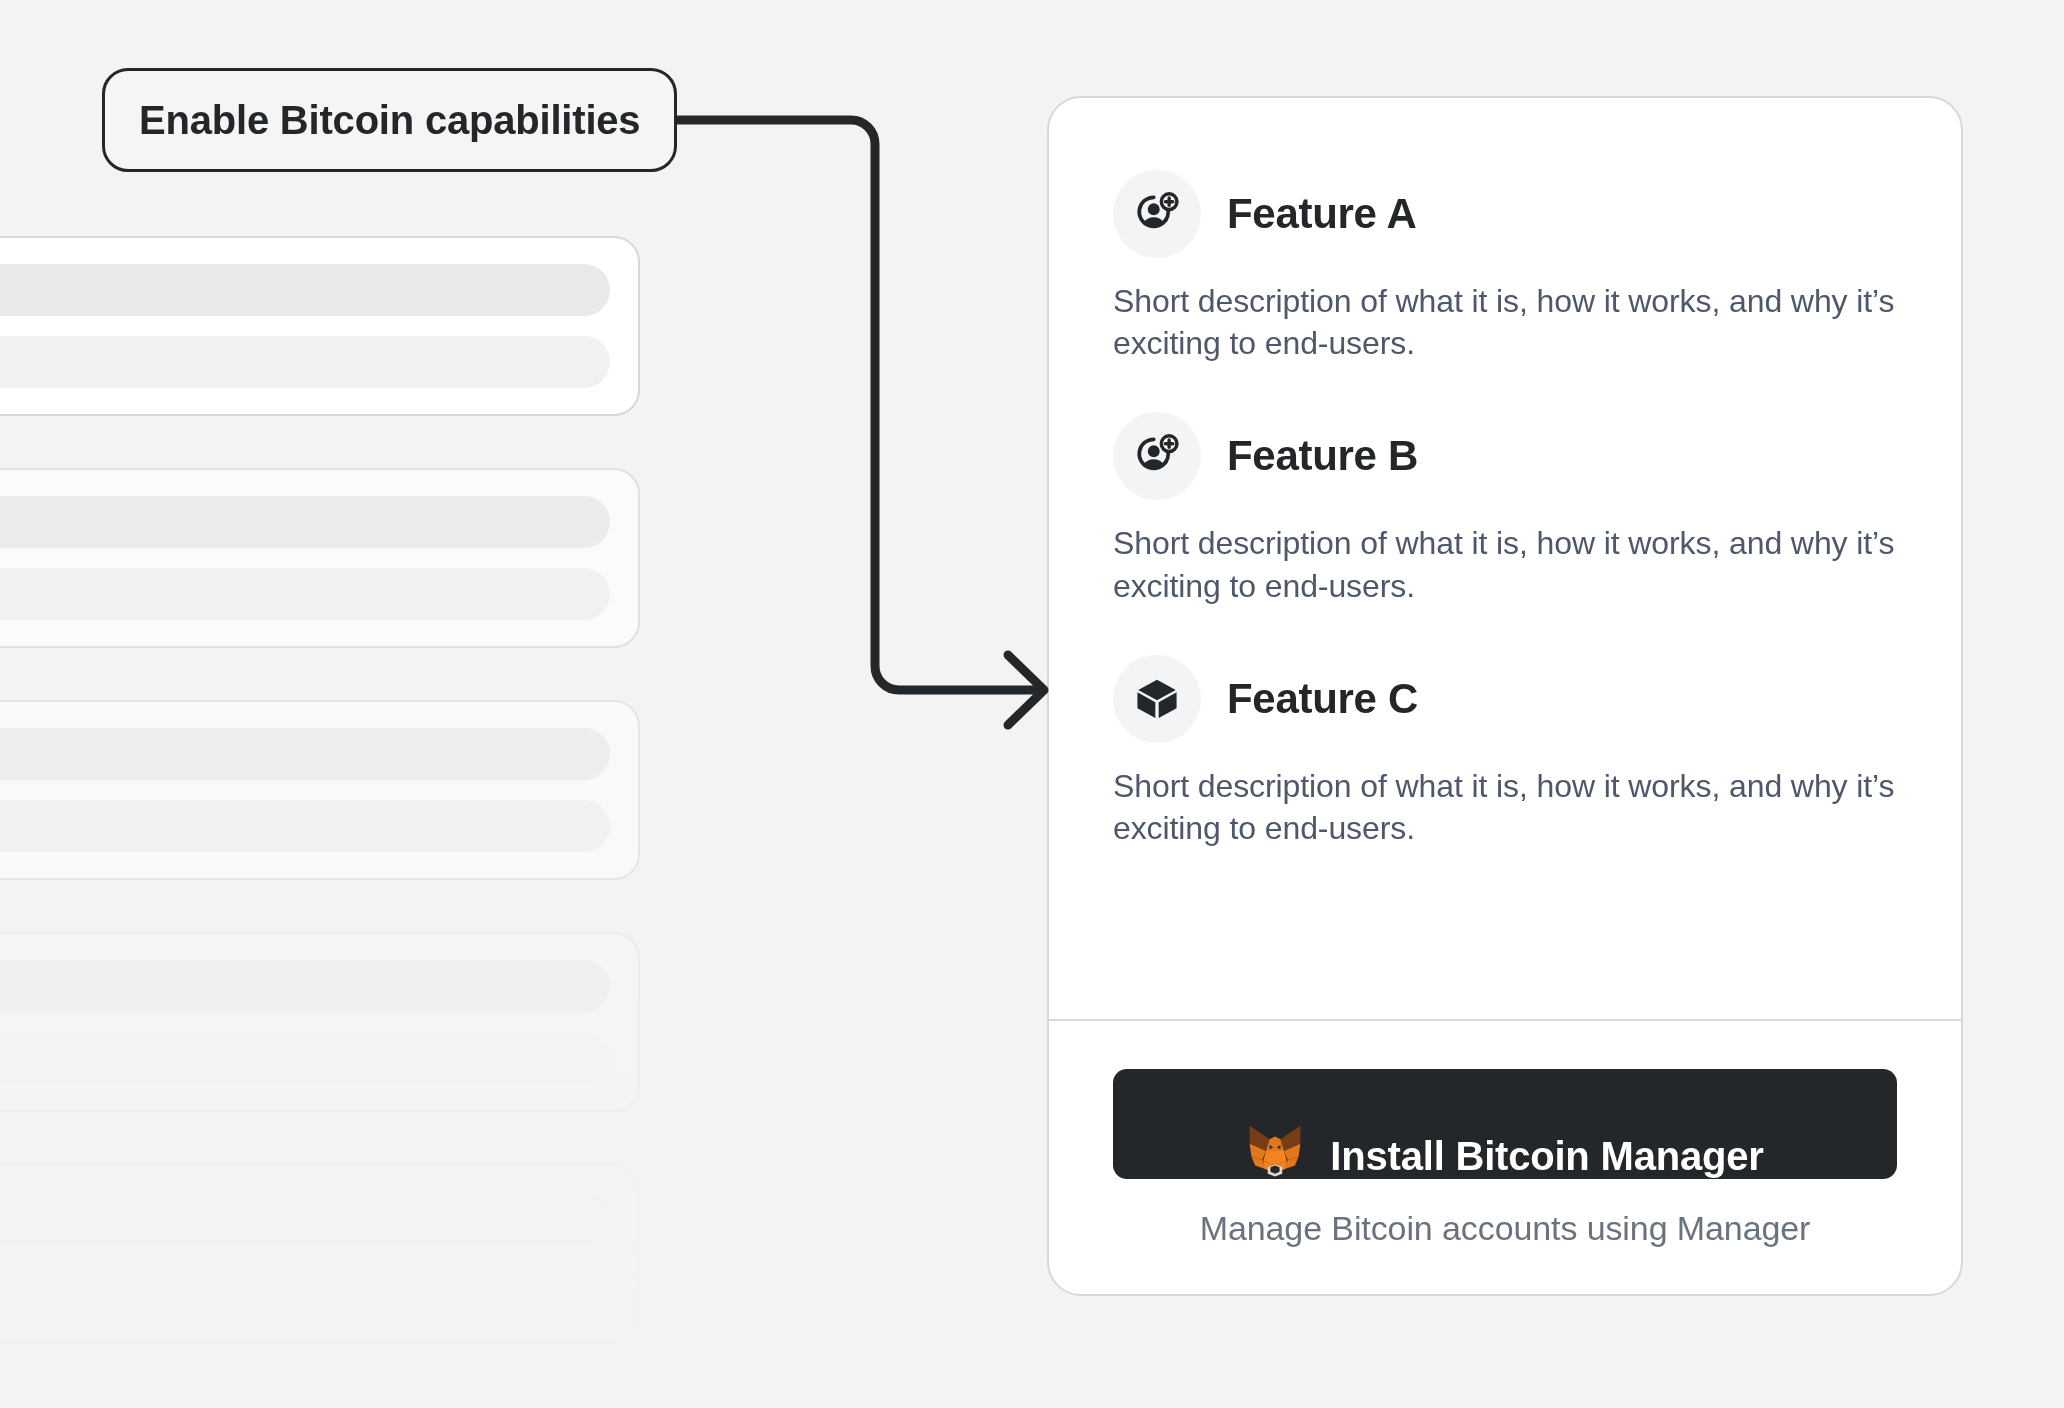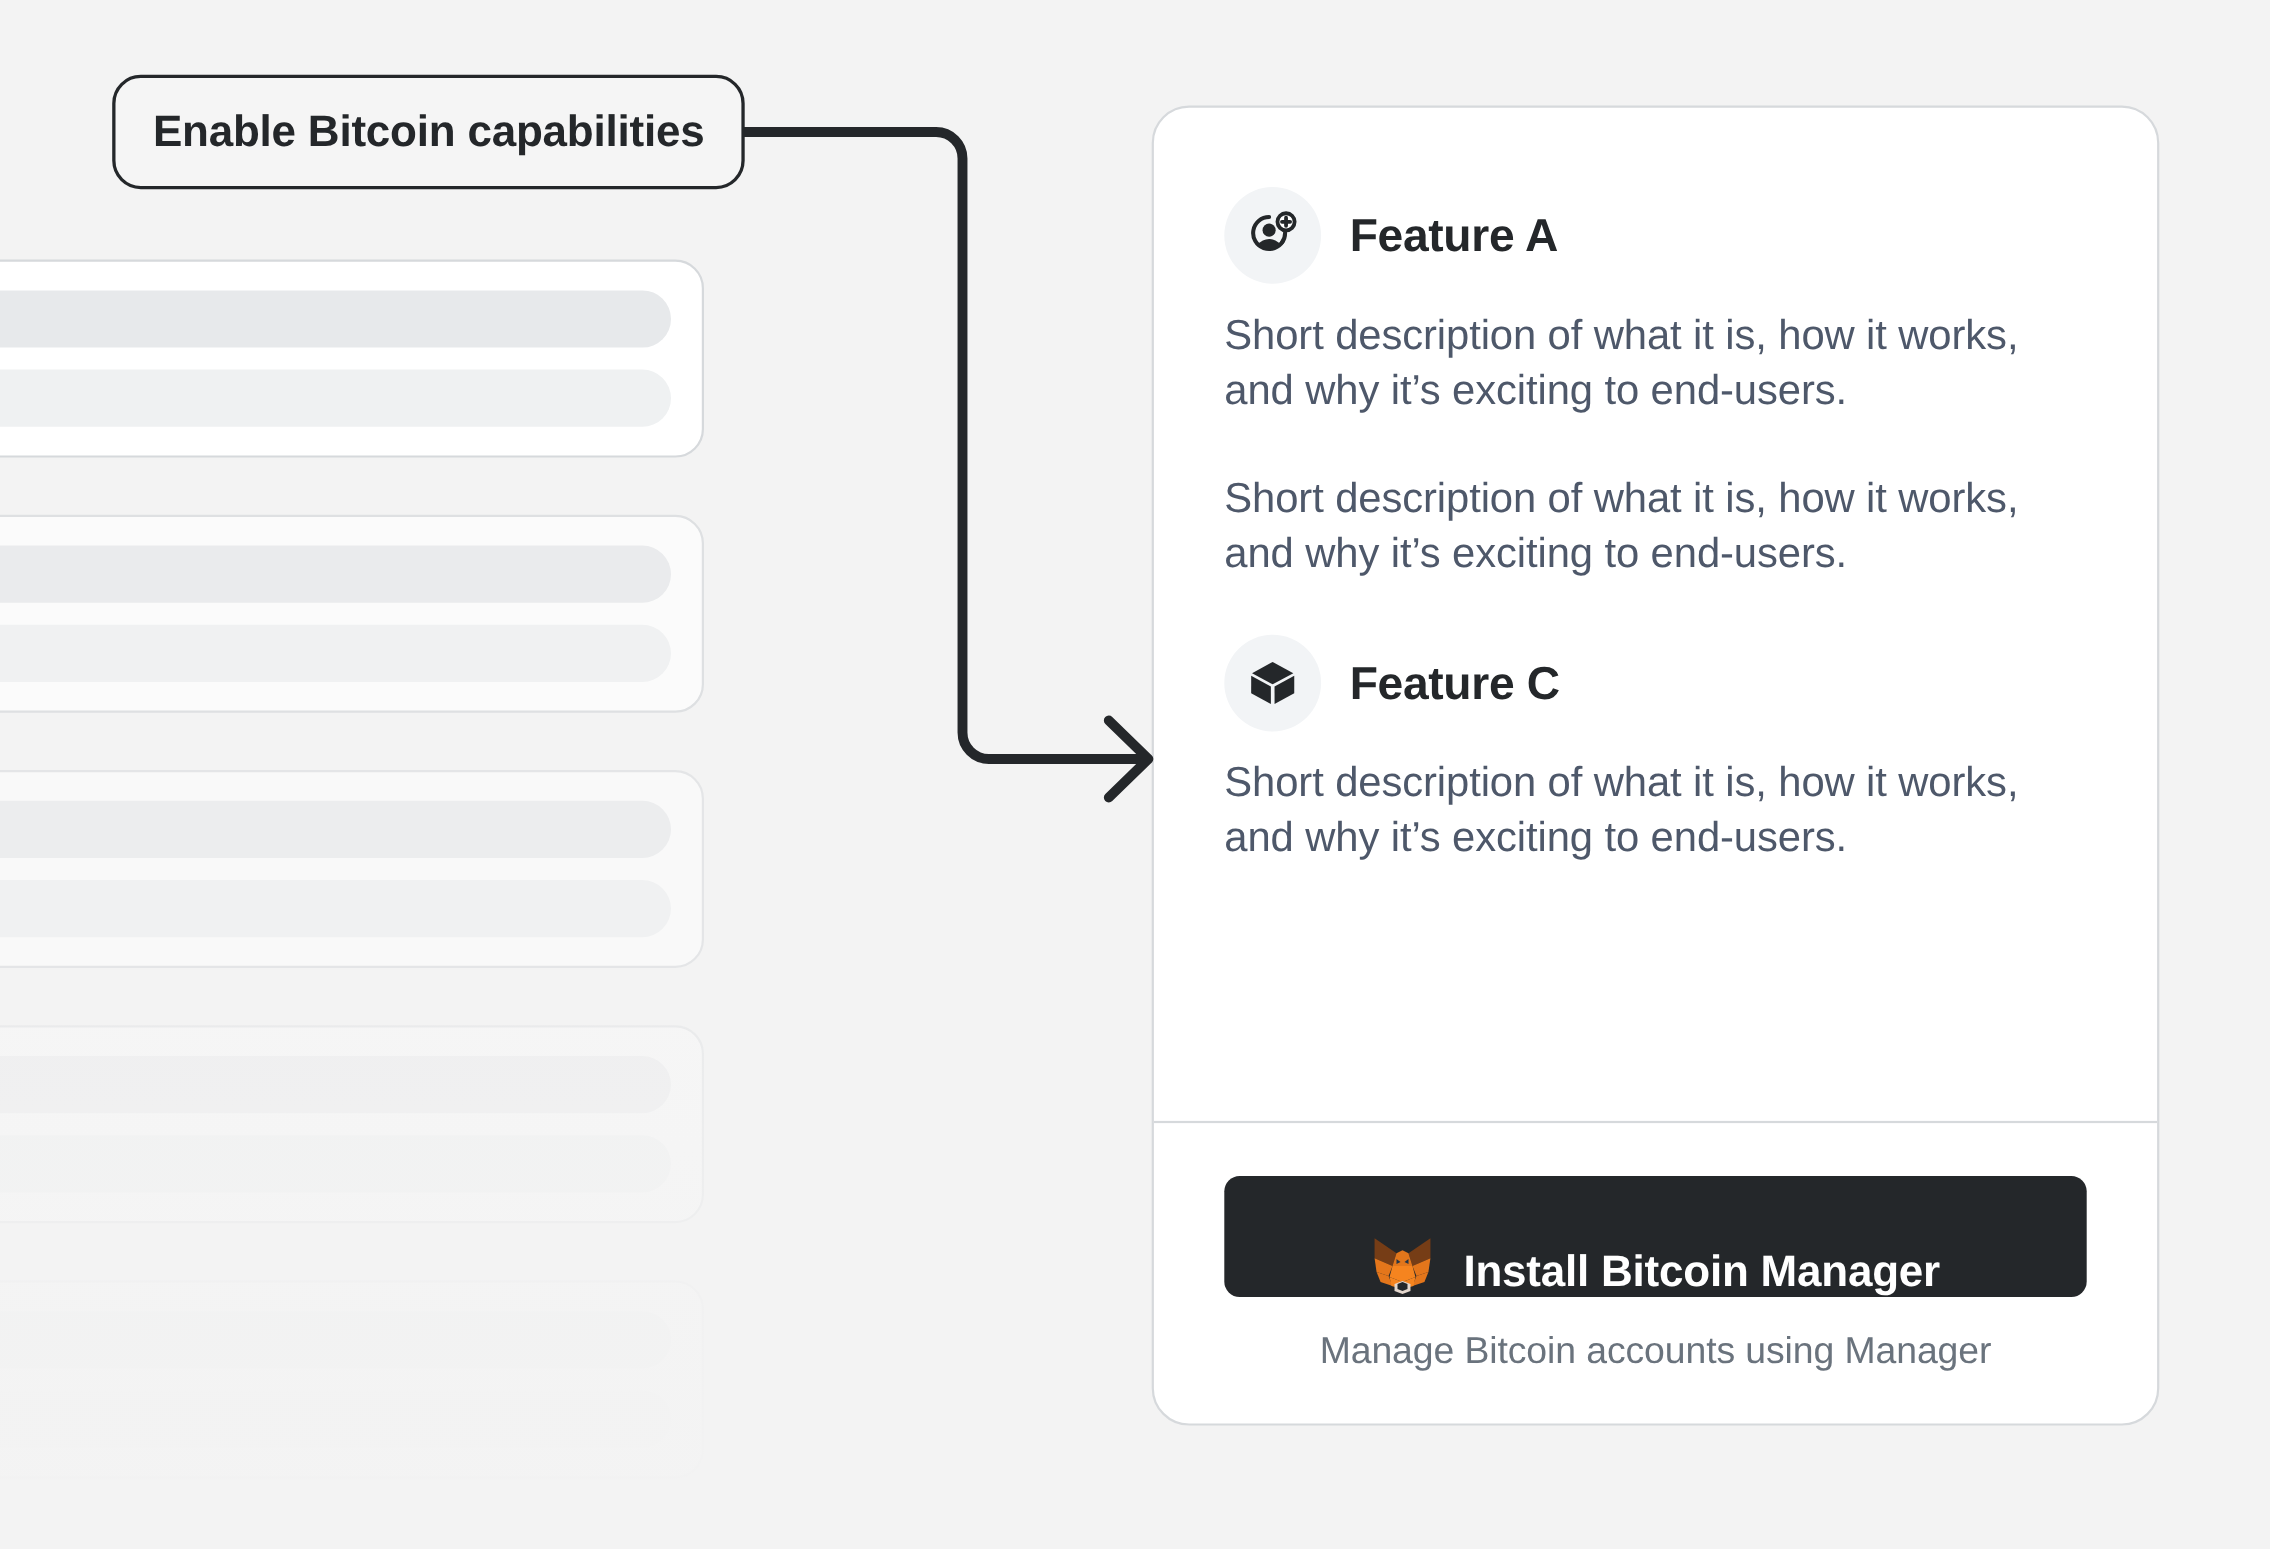--- a/index.html
+++ b/index.html
@@ -153,21 +153,21 @@
   .feature-icon svg { display: block; }
 
   .feature-title {
     font-size: 42px;
     font-weight: 700;
     letter-spacing: -0.3px;
     color: #24272A;
   }
 
   .feature-desc {
-    font-size: 38px;
+    font-size: 32px;
     line-height: 1.32;
     color: #4E586A;
     max-width: 800px;
     letter-spacing: -0.1px;
   }
 
   
   #card-footer {
     flex: 0 0 auto;
     border-top: 2px solid #D6D9DC;
@@ -257,20 +257,33 @@
               <circle cx="35.2" cy="12.6" r="7.2" fill="#FFFFFF" stroke="#24272A" stroke-width="3.2"></circle>
               <path d="M35.2 9.2v6.8M31.8 12.6h6.8" stroke="#24272A" stroke-width="3.2" stroke-linecap="round"></path>
             </svg>
           </span>
           <span class="feature-title">Feature A</span>
         </div>
         <div class="feature-desc">Short description of what it is, how it works, and why it’s exciting to end-users.</div>
       </div>
 
       <div class="feature-block">
+        <div class="feature-head">
+          <span class="feature-icon">
+            <svg width="52" height="52" viewBox="0 0 48 48" fill="none">
+              <path d="M21 8.6a13.4 13.4 0 1 0 11.6 20.1" stroke="#24272A" stroke-width="3.4" fill="none" stroke-linecap="round"></path>
+              <path d="M33.9 14.6A13.36 13.36 0 0 1 34.4 22a13.4 13.4 0 0 1-2.5 7.9" stroke="#24272A" stroke-width="3.4" fill="none" stroke-linecap="round"></path>
+              <circle cx="21" cy="19.6" r="5.5" fill="#24272A"></circle>
+              <path d="M11.6 31.8a11.6 11.6 0 0 1 18.8 0 13.35 13.35 0 0 1-18.8 0z" fill="#24272A"></path>
+              <circle cx="35.2" cy="12.6" r="7.2" fill="#FFFFFF" stroke="#24272A" stroke-width="3.2"></circle>
+              <path d="M35.2 9.2v6.8M31.8 12.6h6.8" stroke="#24272A" stroke-width="3.2" stroke-linecap="round"></path>
+            </svg>
+          </span>
+          <span class="feature-title">Feature B</span>
+        </div>
         <div class="feature-desc">Short description of what it is, how it works, and why it’s exciting to end-users.</div>
       </div>
 
       <div class="feature-block">
         <div class="feature-head">
           <span class="feature-icon">
             <svg width="50" height="50" viewBox="0 0 48 48" fill="none">
               <path d="M24 5.5 42 15.3 24 25.1 6 15.3z" fill="#24272A"></path>
               <path d="M5.2 17.6 22.4 27v15.2L5.2 32.8z" fill="#24272A"></path>
               <path d="M42.8 17.6 25.6 27v15.2l17.2-9.4z" fill="#24272A"></path>

